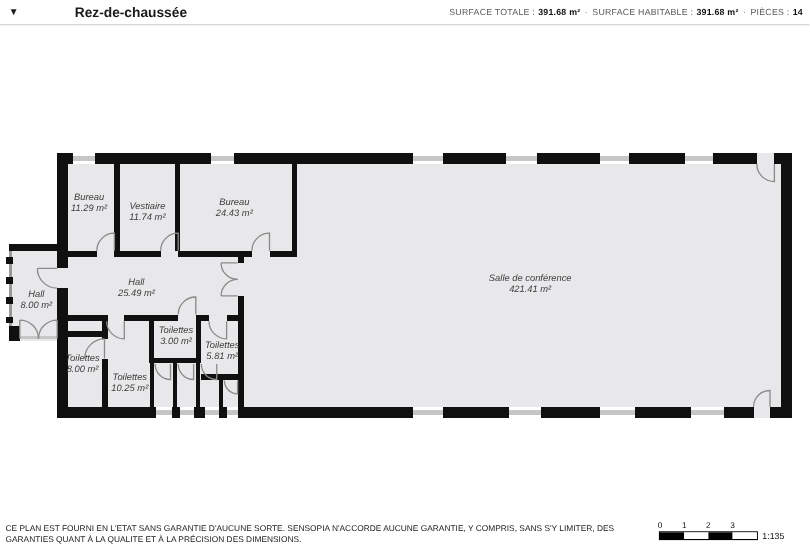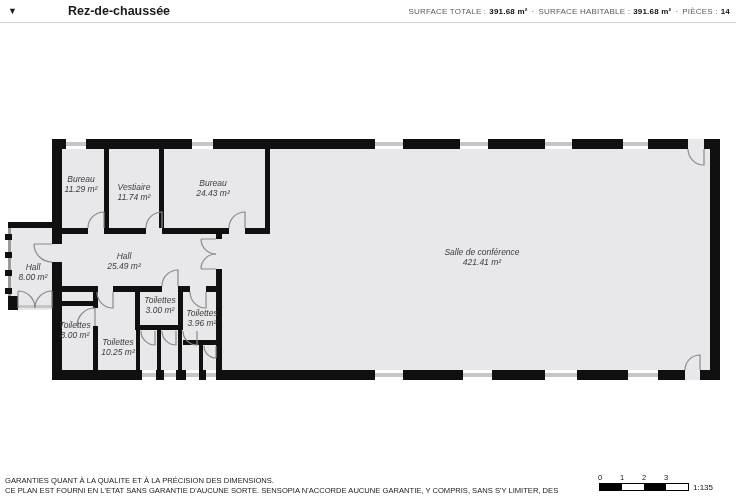--- a/index.html
+++ b/index.html
@@ -218,34 +218,34 @@
 <div class="room-label" style="left:482px;top:257px">
   <span>Salle de conférence</span>
     <span>421.41 m²</span>
 </div>
 <div class="room-label" style="left:160px;top:305px">
   <span>Toilettes</span>
     <span>3.00 m²</span>
 </div>
 <div class="room-label" style="left:202px;top:318px">
   <span>Toilettes</span>
-    <span>3.96 m²</span>
+    <span>5.81 m²</span>
 </div>
 <div class="room-label" style="left:75px;top:330px">
   <span>Toilettes</span>
     <span>8.00 m²</span>
 </div>
 <div class="room-label" style="left:118px;top:347px">
   <span>Toilettes</span>
     <span>10.25 m²</span>
 </div>
 
 <div class="disclaimer">
+  <div>CE PLAN EST FOURNI EN L'ETAT SANS GARANTIE D'AUCUNE SORTE. SENSOPIA N'ACCORDE AUCUNE GARANTIE, Y COMPRIS, SANS S'Y LIMITER, DES</div>
   <div>GARANTIES QUANT À LA QUALITE ET À LA PRÉCISION DES DIMENSIONS.</div>
-  <div>CE PLAN EST FOURNI EN L'ETAT SANS GARANTIE D'AUCUNE SORTE. SENSOPIA N'ACCORDE AUCUNE GARANTIE, Y COMPRIS, SANS S'Y LIMITER, DES</div>
 </div>
 
 <div class="scale-wrap">
   <div class="scale-ticks">
     <span class="t0">0</span>
     <span class="t1">1</span>
     <span class="t2">2</span>
     <span class="t3">3</span>
     <span class="t4">4m</span>
   </div>

